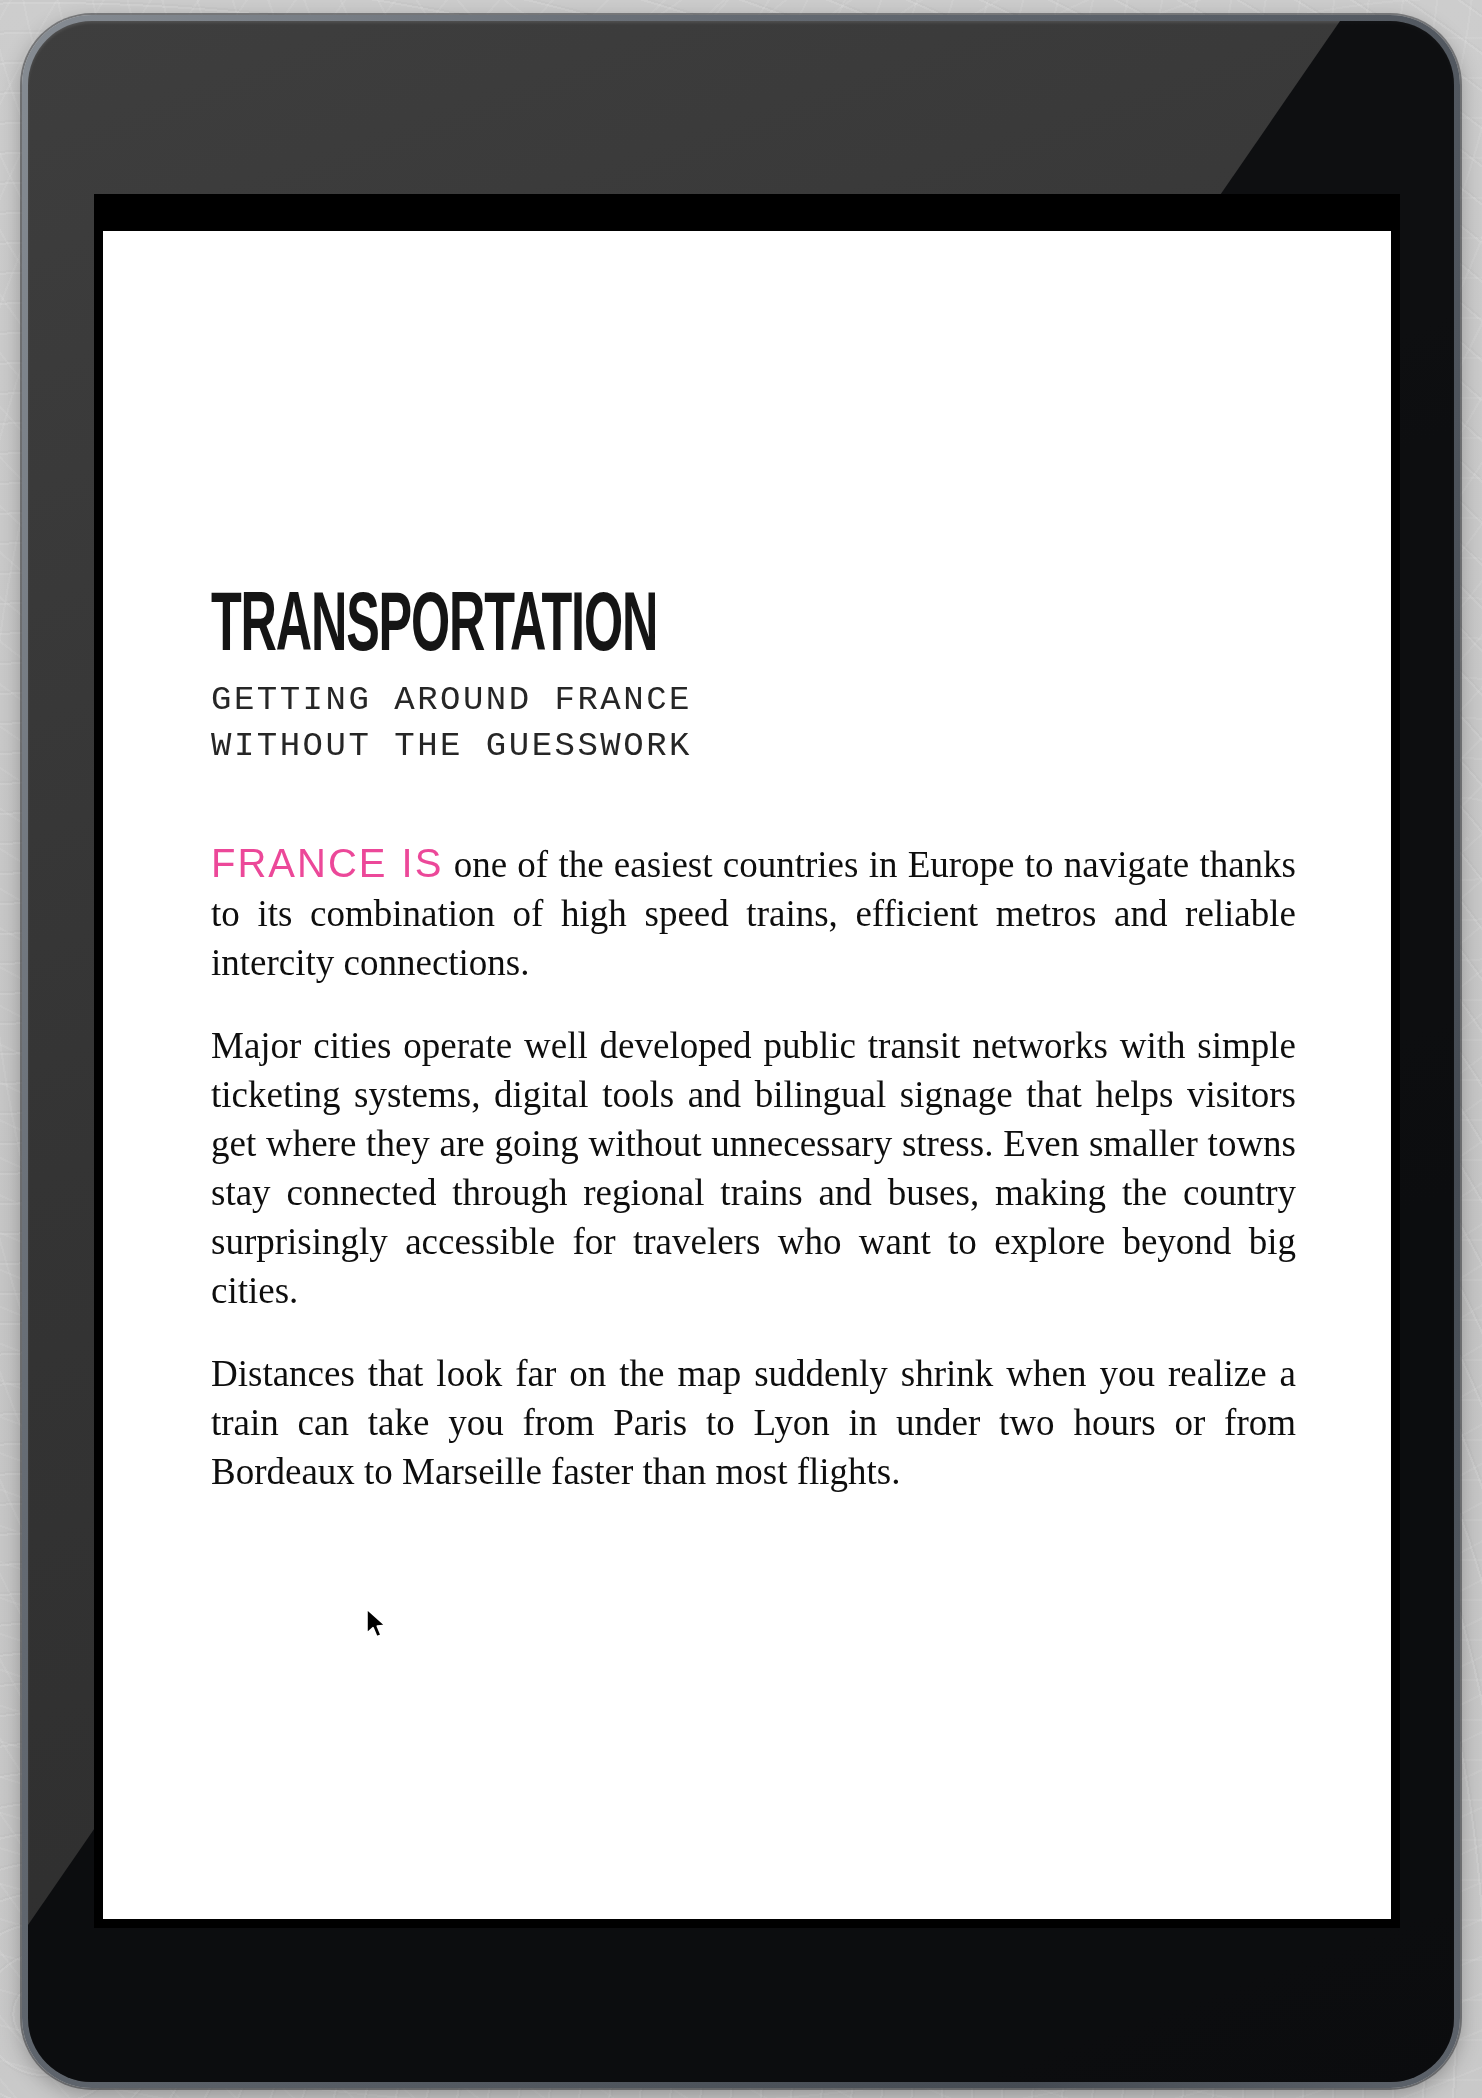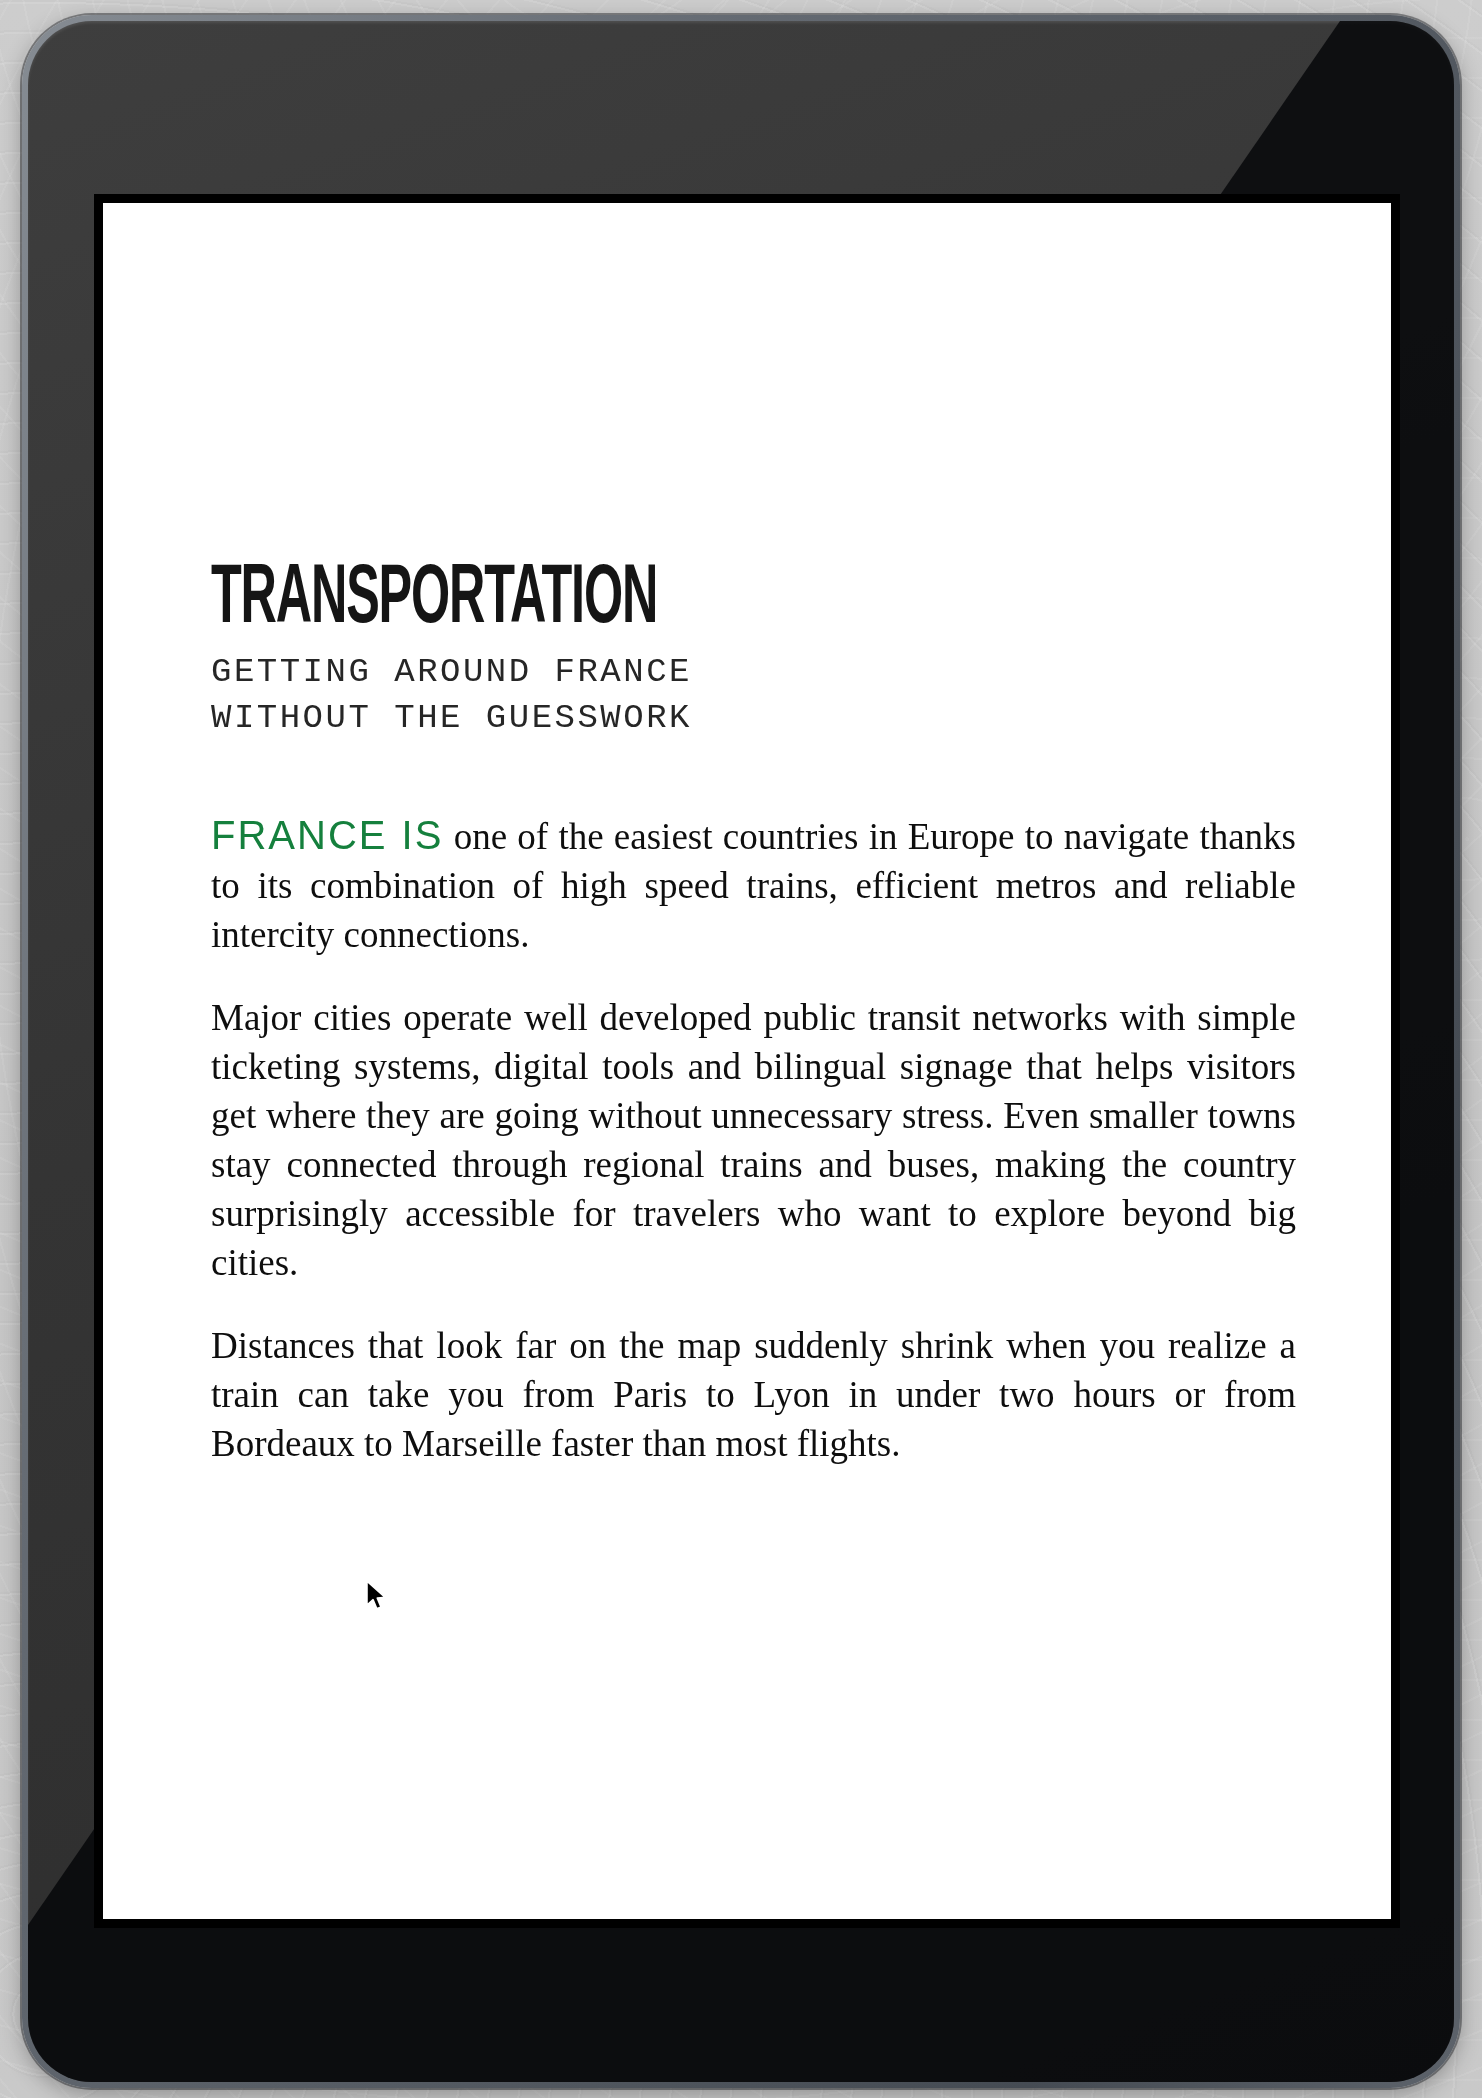--- a/index.html
+++ b/index.html
@@ -48,20 +48,21 @@
   
   .screen {
     position: absolute;
     left: 66px; top: 173px;
     width: 1306px; height: 1734px;
     background: #000;
   }
   .screen-page {
     position: absolute; inset: 9px;
     background: #ffffff;
+    margin-top: 28px;
   }
 
   
   .content {
     position: absolute;
     left: 0; top: 0; right: 0;
     padding: 348px 95px 0 108px;
     color: #0e0e0e;
   }
   .chapter-title {
@@ -94,21 +95,21 @@
     font-size: 37px;
     line-height: 49px;
     text-align: justify;
     hyphens: auto;
     color: #0e0e0e;
   }
   .lead-in {
     font-family: "Liberation Sans", sans-serif;
     font-size: 40px;
     letter-spacing: 2px;
-    color: #15803d;
+    color: #ec4899;
   }
 
   
   .cursor {
     position: absolute;
     left: 262px; top: 1376px;
     width: 24px; height: 36px;
     pointer-events: none;
   }
 </style>

